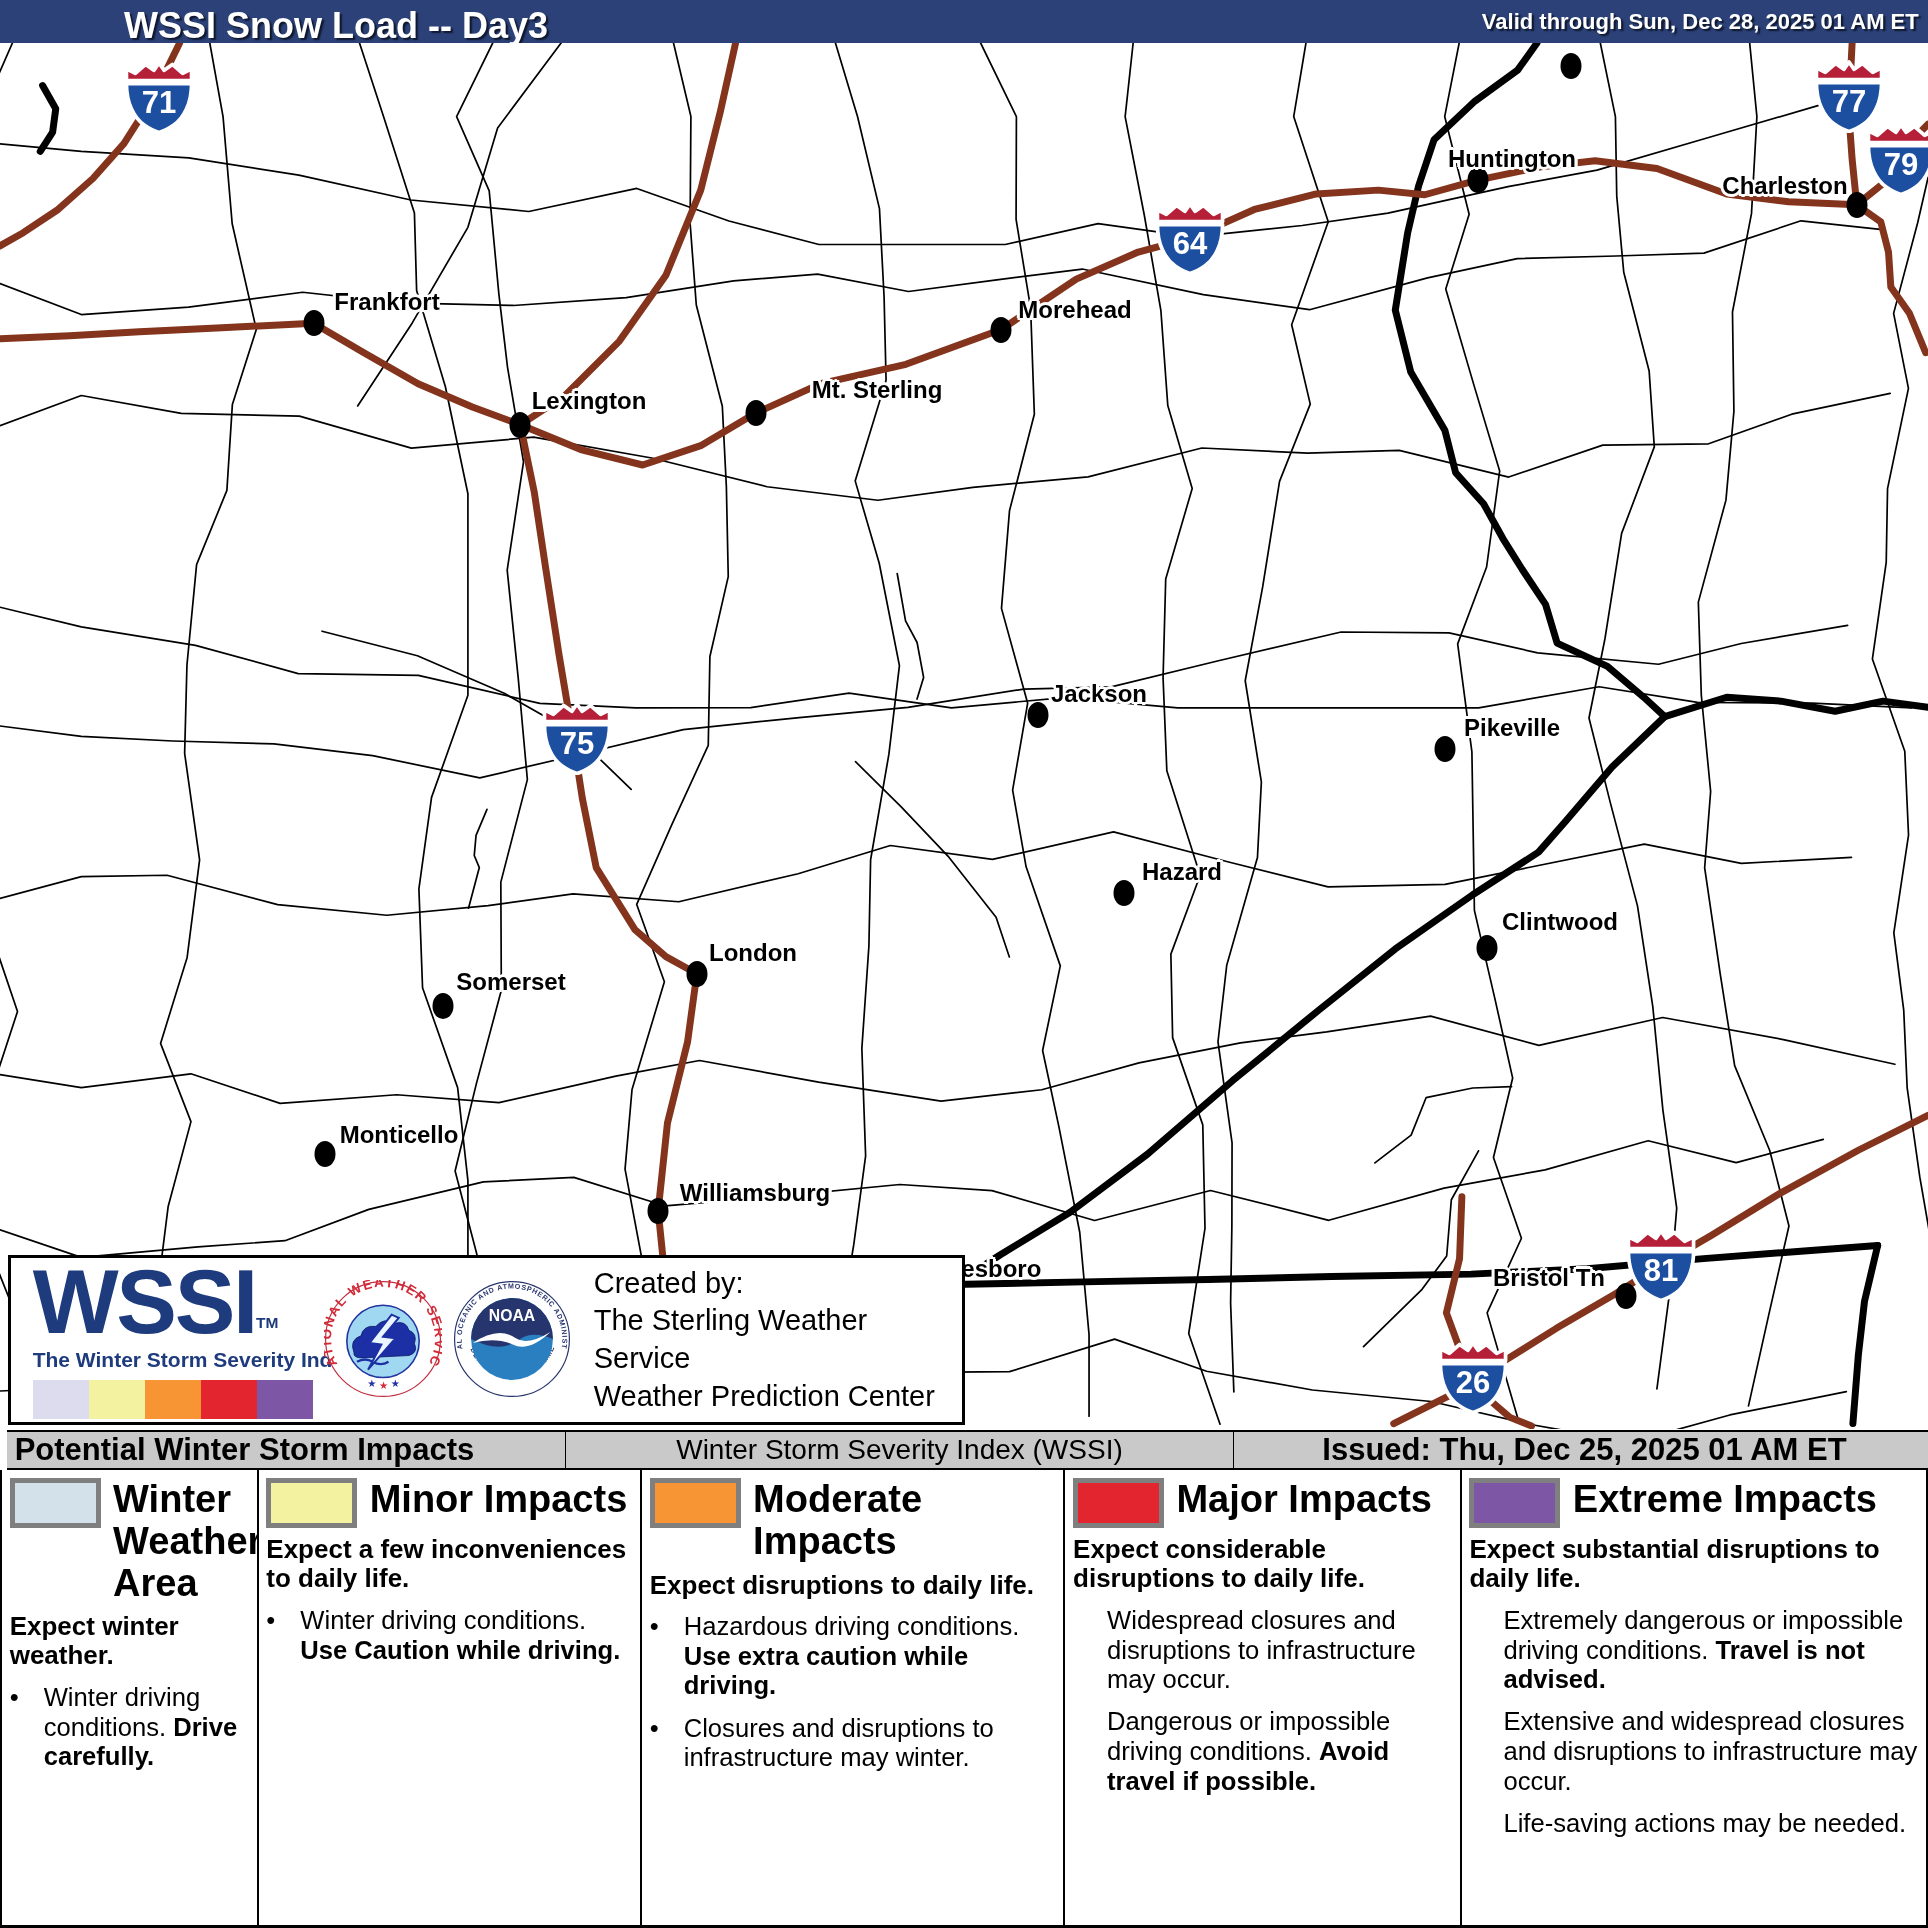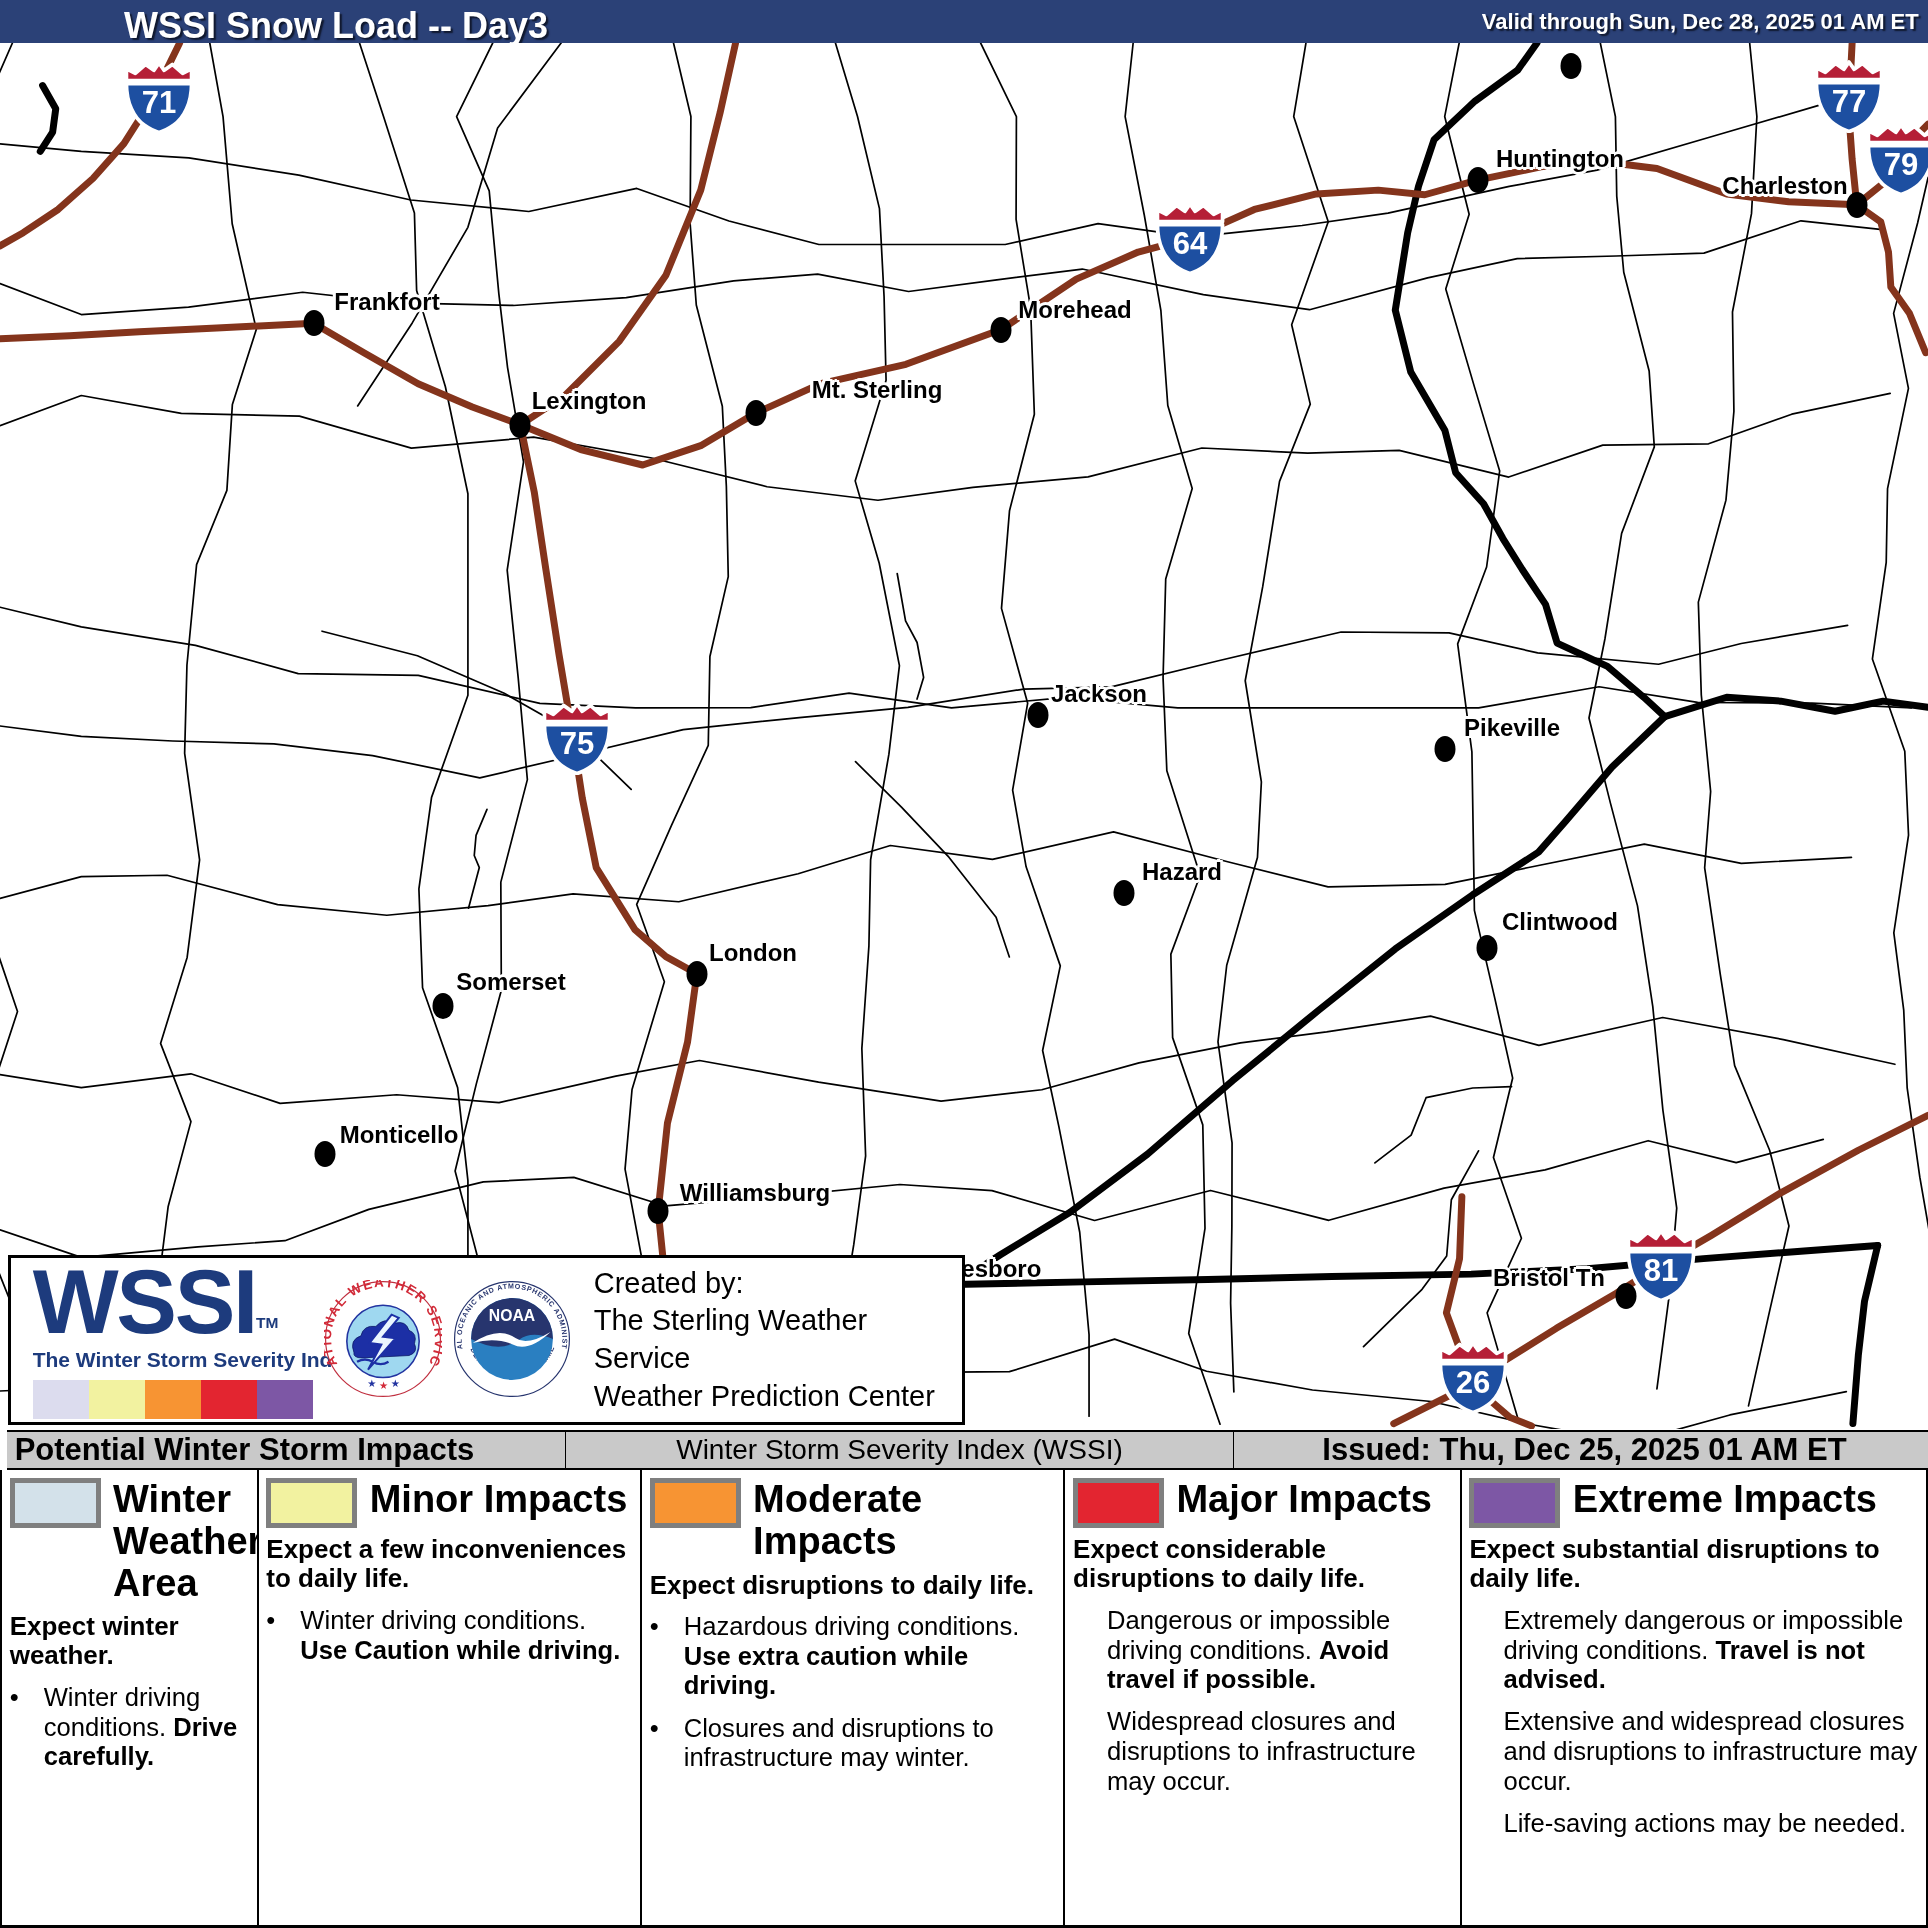--- a/index.html
+++ b/index.html
@@ -168,21 +168,21 @@
     </div>
   <div class="city-dot" style="left: 314px; top: 280px;"></div>
       <div class="city-label" style="left: 387px; top: 259px;">Frankfort</div>
       <div class="city-dot" style="left: 520px; top: 382px;"></div>
       <div class="city-label" style="left: 589px; top: 358px;">Lexington</div>
       <div class="city-dot" style="left: 756px; top: 370px;"></div>
       <div class="city-label" style="left: 843px; top: 347px; margin-left: 34px;">Mt. Sterling</div>
       <div class="city-dot" style="left: 1001px; top: 287px;"></div>
       <div class="city-label" style="left: 1075px; top: 267px;">Morehead</div>
       <div class="city-dot" style="left: 1478px; top: 137px;"></div>
-      <div class="city-label" style="left: 1560px; top: 116px;">Huntington</div>
+      <div class="city-label" style="left: 1512px; top: 116px;">Huntington</div>
       <div class="city-dot" style="left: 1857px; top: 162px;"></div>
       <div class="city-label" style="left: 1785px; top: 143px;">Charleston</div>
       <div class="city-dot" style="left: 1038px; top: 672px;"></div>
       <div class="city-label" style="left: 1099px; top: 651px;">Jackson</div>
       <div class="city-dot" style="left: 1445px; top: 706px;"></div>
       <div class="city-label" style="left: 1512px; top: 685px;">Pikeville</div>
       <div class="city-dot" style="left: 1124px; top: 850px;"></div>
       <div class="city-label" style="left: 1182px; top: 829px;">Hazard</div>
       <div class="city-dot" style="left: 1487px; top: 905px;"></div>
       <div class="city-label" style="left: 1560px; top: 879px;">Clintwood</div>
@@ -280,24 +280,24 @@
           <div>Closures and disruptions to infrastructure may winter.</div>
         </div>
       </div>
       <div class="leg-col" style="width: 397px;">
         <div class="leg-head">
           <div class="swatch" style="background: rgb(227, 37, 48);"></div>
           <div class="leg-title">Major Impacts</div>
         </div>
         <div class="leg-intro">Expect considerable disruptions to daily life.</div>
         <div class="leg-item nob">
+          <div>Widespread closures and disruptions to infrastructure may occur.</div>
+        </div>
+        <div class="leg-item nob">
           <div>Dangerous or impossible driving conditions. <b>Avoid travel if possible.</b></div>
-        </div>
-        <div class="leg-item nob">
-          <div>Widespread closures and disruptions to infrastructure may occur.</div>
         </div>
       </div>
       <div class="leg-col" style="width: 465px;">
         <div class="leg-head">
           <div class="swatch" style="background: rgb(125, 87, 165);"></div>
           <div class="leg-title">Extreme Impacts</div>
         </div>
         <div class="leg-intro">Expect substantial disruptions to daily life.</div>
         <div class="leg-item nob">
           <div>Extremely dangerous or impossible driving conditions. <b>Travel is not advised.</b></div>

